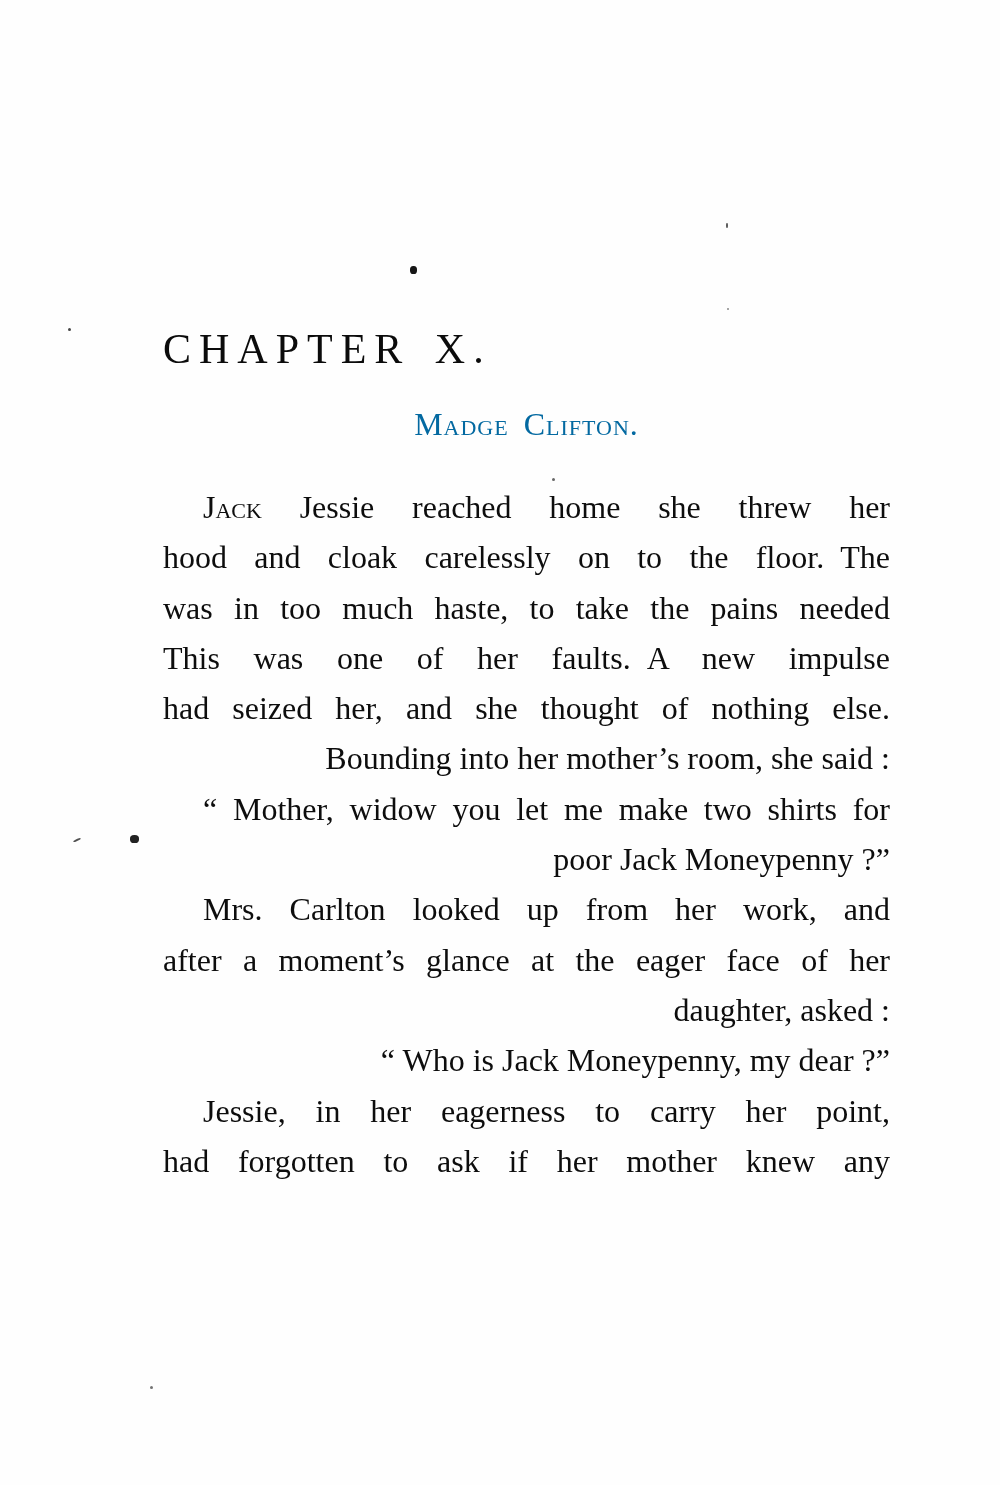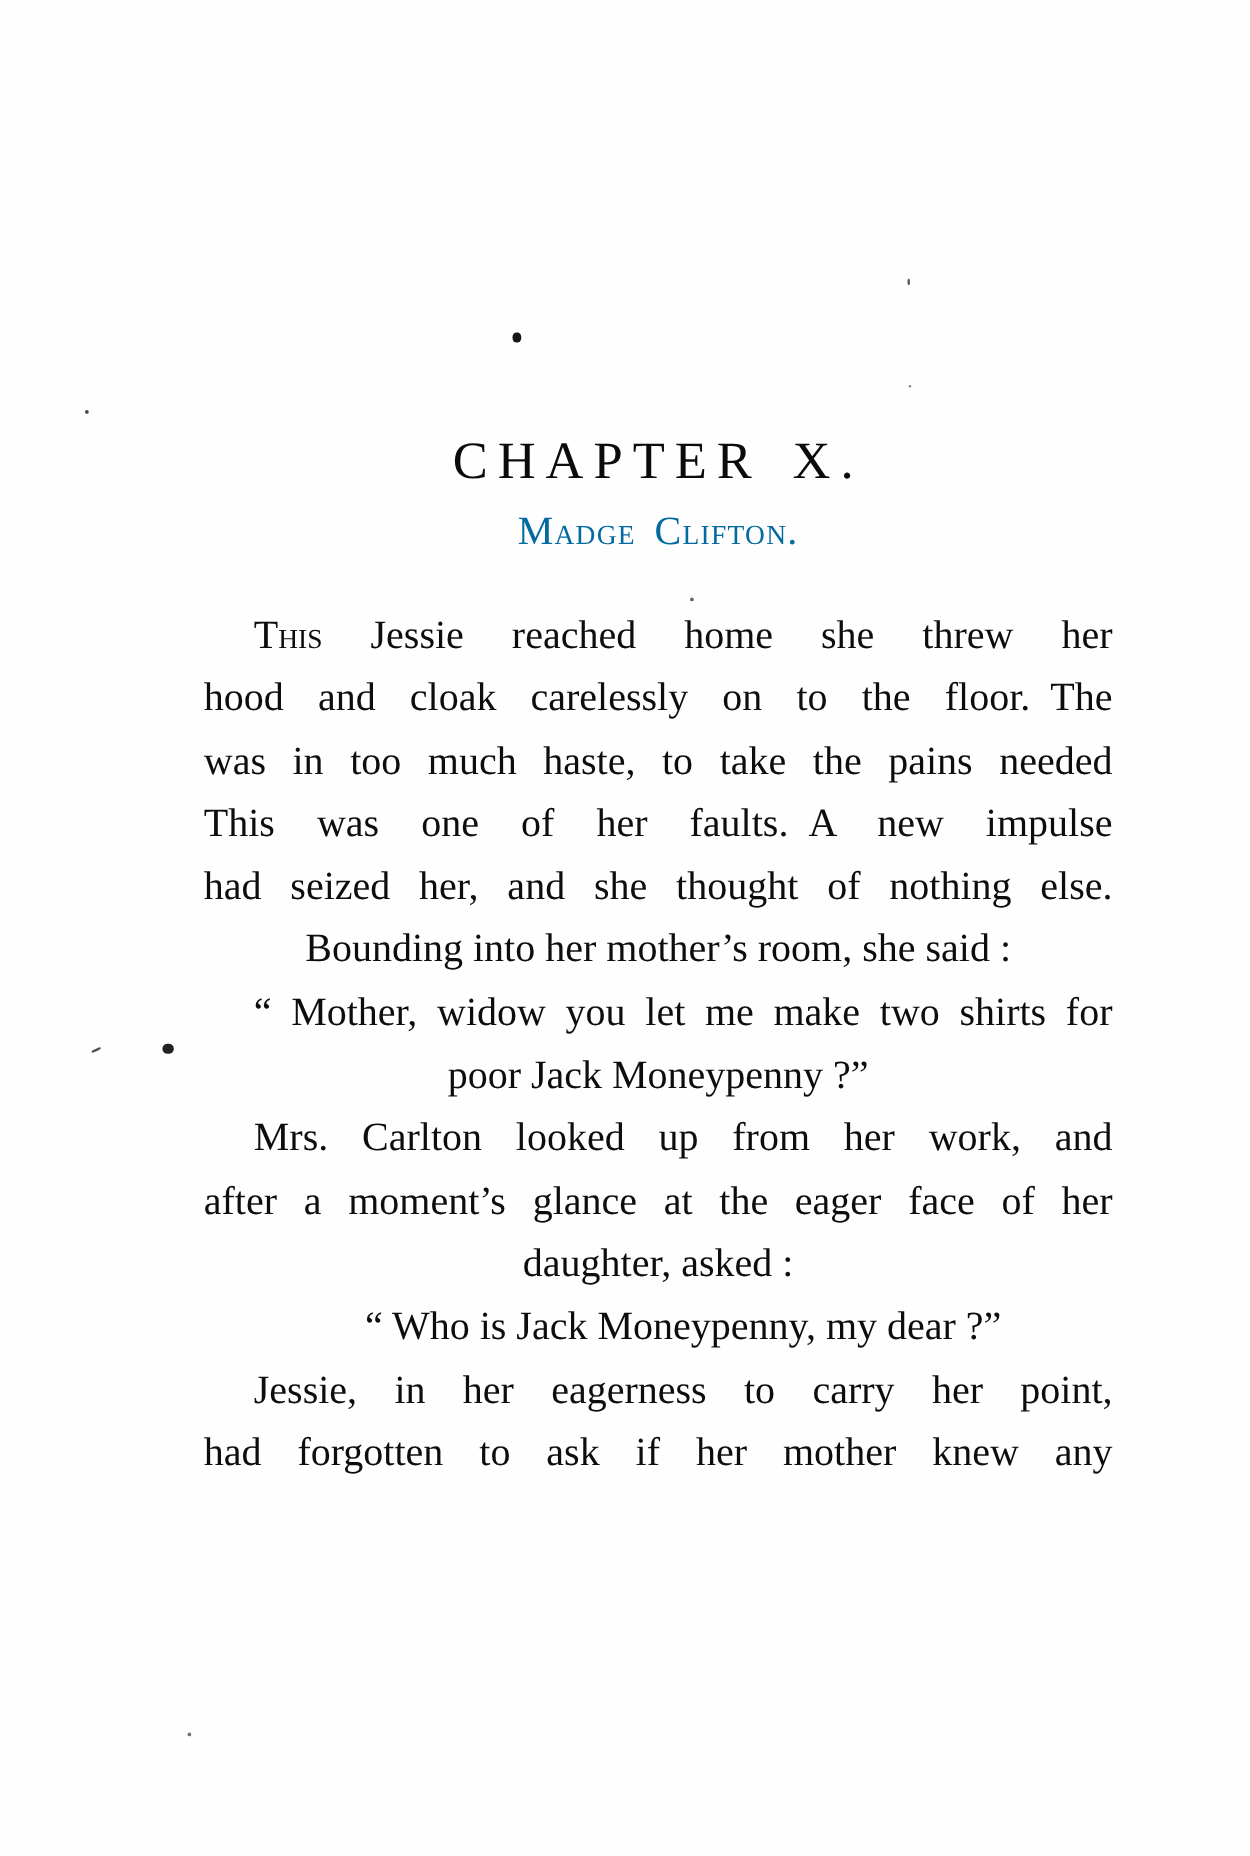--- a/index.html
+++ b/index.html
@@ -10,23 +10,23 @@
     width: 1000px;
     height: 1485px;
     background: #fefefe;
     overflow: hidden;
     font-family: "Liberation Serif", serif;
     color: #0d0d0d;
   }
   .heading {
     position: absolute;
     left: 163px;
-    top: 345px;
+    top: 325px;
     width: 727px;
-    text-align: center;
+    text-align: left;
     font-size: 42px;
     letter-spacing: 8px;
     word-spacing: 6px;
     white-space: nowrap;
     color: #0b0b0b;
   }
   .subtitle {
     position: absolute;
     left: 163px;
     top: 406px;
@@ -41,38 +41,38 @@
   .body-text {
     position: absolute;
     left: 163px;
     top: 482px;
     width: 727px;
     font-size: 32px;
     line-height: 50.3px;
     color: #0d0d0d;
   }
   .para { margin: 0; }
-  .line { text-align: center; white-space: normal; }
+  .line { text-align: right; white-space: normal; }
   .line.j { text-align: justify; text-align-last: justify; }
   .line.first { text-indent: 40px; }
   .sc { font-variant: small-caps; }
   .speck {
     position: absolute;
     background: #161616;
   }
 </style>
 </head>
 <body>
 
 <div class="page">
   <div class="heading">CHAPTER X.</div>
   <div class="subtitle">Madge Clifton.</div>
   <div class="body-text">
       <div class="para">
-        <div class="line j first"><span class="sc">This</span> Jessie reached home she threw her</div>
+        <div class="line j first"><span class="sc">Jack</span> Jessie reached home she threw her</div>
         <div class="line j">hood and cloak carelessly on to the floor. The</div>
         <div class="line j">was in too much haste, to take the pains needed</div>
         <div class="line j">This was one of her faults. A new impulse</div>
         <div class="line j">had seized her, and she thought of nothing else.</div>
         <div class="line">Bounding into her mother’s room, she said :</div>
       </div>
       <div class="para">
         <div class="line j first">“ Mother, widow you let me make two shirts for</div>
         <div class="line">poor Jack Moneypenny ?”</div>
       </div>

